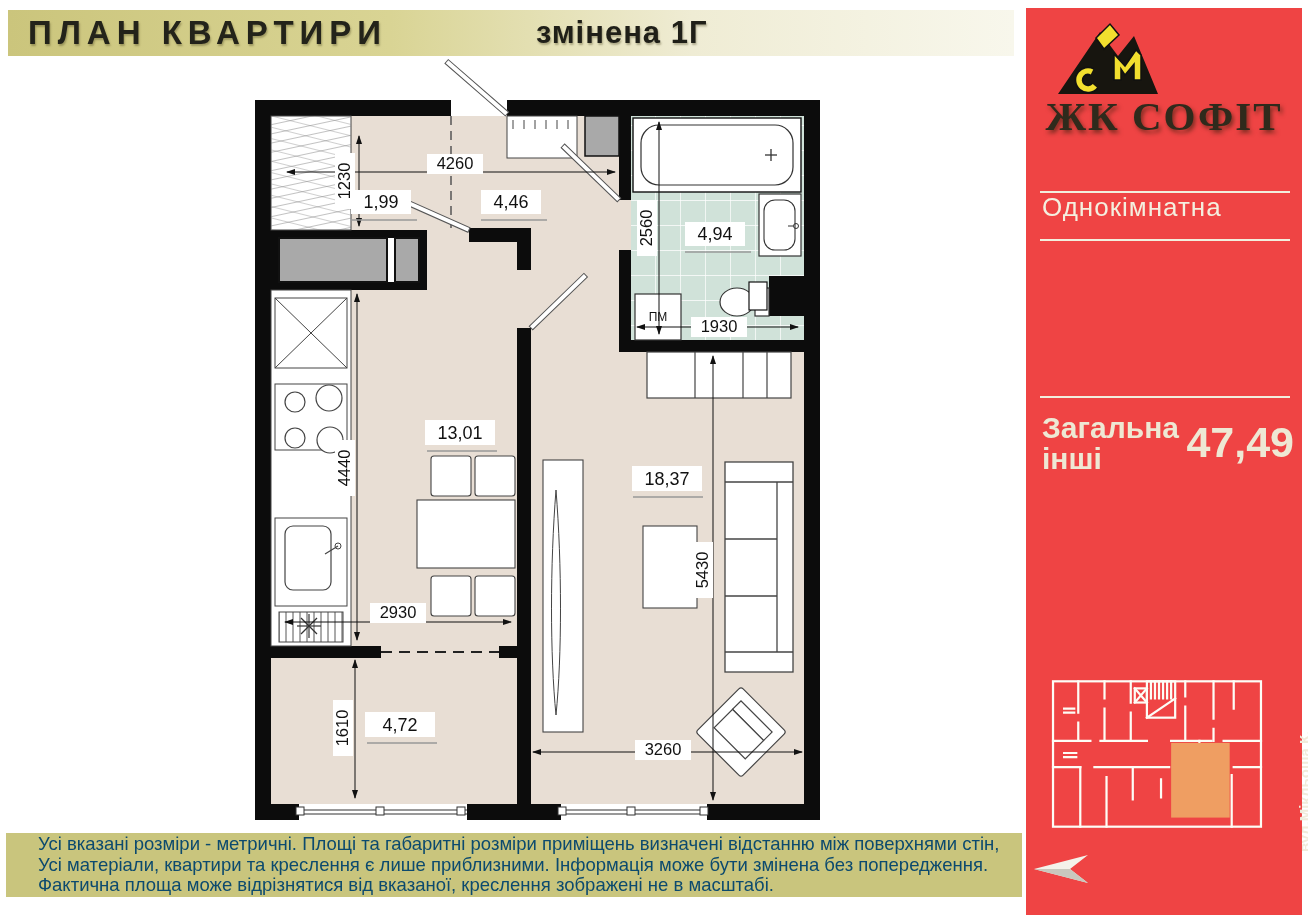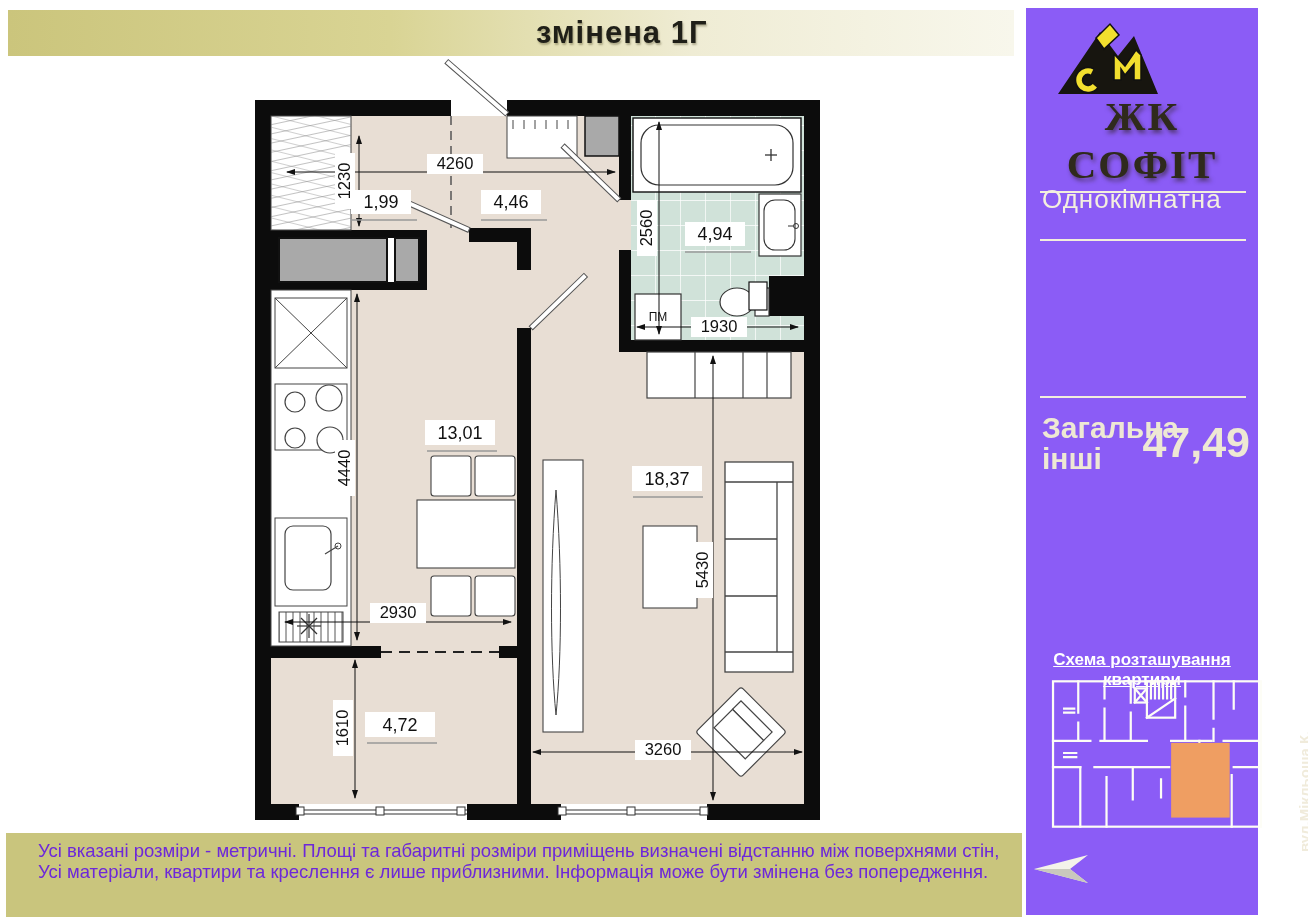--- a/index.html
+++ b/index.html
@@ -8,49 +8,50 @@
 
   
   .header-band{position:absolute;left:8px;top:10px;width:1006px;height:46px;
     background:linear-gradient(90deg,#cbc57c 0%,#d9d494 38%,#efecd4 68%,#f8f7ec 100%);}
   .plan-title{position:absolute;left:20px;top:4px;font-size:33px;letter-spacing:6px;
     color:#23231a;font-weight:bold;text-shadow:1px 2px 2px rgba(60,55,20,.35);}
   .building-title{position:absolute;left:528px;top:5px;font-size:31px;letter-spacing:1px;
     color:#1f1f18;font-weight:bold;text-shadow:1px 2px 2px rgba(60,55,20,.35);}
 
   
-  .sidebar{position:absolute;left:1026px;top:8px;width:232px;height:907px;background:#8b5cf6;}
+  .sidebar{position:absolute;left:1026px;top:8px;width:276px;height:907px;background:#ef4444;}
   .brand{position:absolute;left:0;top:84px;width:100%;text-align:center;
     font-family:"Liberation Serif",serif;font-size:41px;font-weight:bold;color:#2f2a1c;
     letter-spacing:2px;text-shadow:2px 3px 4px rgba(35,28,8,.55);}
   .sb-line{position:absolute;left:14px;right:12px;height:2px;background:#f2eedd;}
-  .apt-type{position:absolute;left:16px;top:176px;font-size:26px;color:#f4efdf;letter-spacing:1px;}
+  .apt-type{position:absolute;left:16px;top:184px;font-size:26px;color:#f4efdf;letter-spacing:1px;}
   .area-label{position:absolute;left:16px;top:404px;font-size:30px;font-weight:bold;
     color:#eee8d4;line-height:31px;}
   .area-value{position:absolute;right:8px;top:410px;font-size:43px;font-weight:bold;color:#eee8d4;}
   .scheme-title{position:absolute;left:0;top:642px;width:100%;text-align:center;font-size:17px;
     font-weight:bold;color:#ffffff;text-decoration:underline;}
   .minimap{position:absolute;left:24px;top:670px;}
   .street-vert{position:absolute;left:270px;top:844px;width:162px;font-size:15px;font-weight:bold;
     color:#f0ebdb;transform:rotate(-90deg);transform-origin:0 0;}
   .nav-arrow{position:absolute;left:6px;top:36px;}
 
   
-  .footer-band{position:absolute;left:6px;top:833px;width:1016px;height:84px;background:#c9c57d;
-    color:#6d28d9;font-size:18.5px;line-height:20.5px;padding:8px 0 0 32px;box-sizing:border-box;}
+  .footer-band{position:absolute;left:6px;top:833px;width:1016px;height:64px;background:#c9c57d;
+    color:#0c4a6e;font-size:18.5px;line-height:20.5px;padding:1px 0 0 32px;box-sizing:border-box;}
   .footer-band div{white-space:nowrap;}
 
   
   .plan-wrap{position:absolute;left:255px;top:50px;}
   svg text{font-family:"Liberation Sans",sans-serif;fill:#111;}
 </style>
 </head>
 <body>
 
 <div class="header-band">
+  <div class="plan-title">ПЛАН КВАРТИРИ</div>
   <div class="building-title">змінена 1Г</div>
 </div>
 
 <div class="plan-wrap">
 <svg width="565" height="770" viewBox="0 -50 565 770">
   <defs>
     <marker id="ae" orient="auto" markerWidth="10" markerHeight="8" refX="8" refY="3" markerUnits="userSpaceOnUse">
       <path d="M0,0 L9,3 L0,6 Z" fill="#111"></path>
     </marker>
     <marker id="as" orient="auto-start-reverse" markerWidth="10" markerHeight="8" refX="8" refY="3" markerUnits="userSpaceOnUse">
@@ -332,21 +333,20 @@
   <div class="apt-type">Однокімнатна</div>
   <div class="sb-line" style="top:231px;"></div>
 
   <div class="sb-line" style="top:388px;"></div>
   <div class="area-label">
     <div>Загальна</div>
     <div>інші</div>
   </div>
   <div class="area-value">47,49</div>
 
-  <div class="scheme-title">Схема розташування квартири</div>
 
   <svg class="minimap" width="214" height="152" viewBox="0 0 212 150">
     <g stroke="#fdfdf6" stroke-width="2.2" fill="none" stroke-linecap="square">
       <rect x="3" y="3" width="206" height="144"></rect>
       <path d="M28,3 V34 M28,44 V62 M54,3 V20 M54,30 V62 M80,3 V24 M80,34 V62"></path>
       <path d="M134,3 V18 M134,28 V62 M162,3 V40 M162,50 V62 M182,3 V30"></path>
       <path d="M3,62 H40 M50,62 H96 M120,62 H160 M172,62 H209"></path>
       <path d="M3,88 H30 M44,88 H118 M182,88 H209"></path>
       <path d="M30,88 V147 M56,98 V147 M82,88 V120 M110,100 V118"></path>
       <path d="M180,96 V147 M148,62 V74"></path>
@@ -366,13 +366,14 @@
       <polygon points="2,17 56,3 38,17 56,31" fill="#f4f2ea"></polygon>
       <polygon points="2,17 38,17 56,31" fill="#c9c8bd"></polygon>
     </svg>
 
   </div>
 </div>
 
 <div class="footer-band">
   <div>Усі вказані розміри - метричні. Площі та габаритні розміри приміщень визначені відстанню між  поверхнями стін,</div>
   <div>Усі матеріали, квартири та креслення є лише приблизними. Інформація може бути змінена без попередження.</div>
+  <div>Фактична площа може відрізнятися від вказаної, креслення зображені не в масштабі.</div>
 </div>
 
 </body></html>

